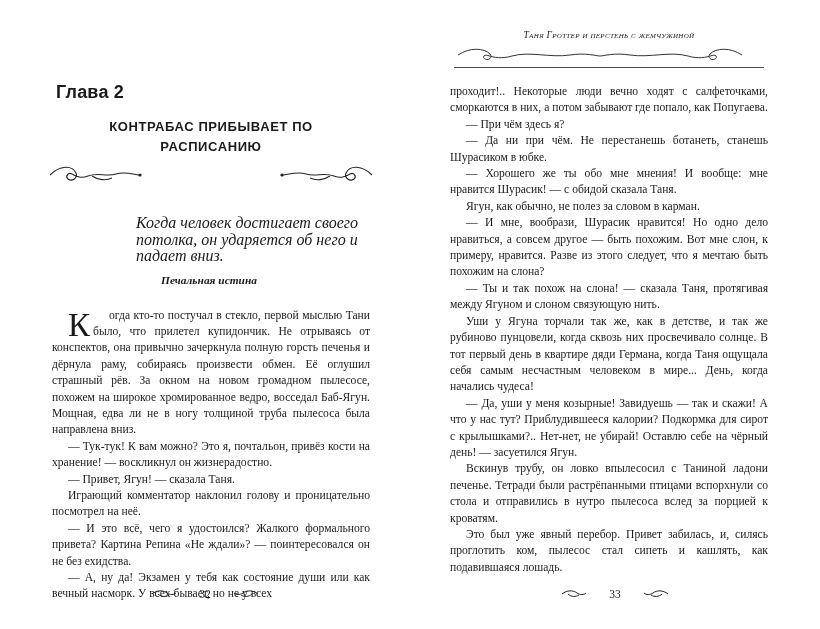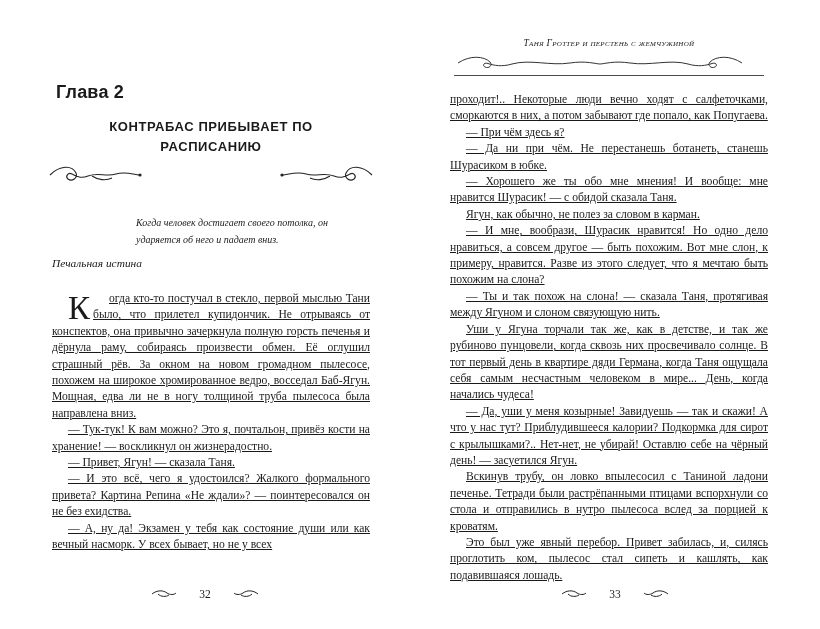--- a/index.html
+++ b/index.html
@@ -23,21 +23,21 @@
   .page {
     position: relative;
     width: 410px;
     height: 629px;
     box-sizing: border-box;
   }
   .page-left {
     padding: 0 40px 0 52px;
   }
   .page-right {
-    padding: 12px 52px 0 40px;
+    padding: 4px 52px 0 40px;
   }
 
   
   .running-head {
     margin-top: 26px;
     text-align: center;
     font-size: 9.5px;
     font-variant: small-caps;
     letter-spacing: 0.3px;
     color: #1a1a1a;
@@ -84,41 +84,41 @@
   .orn-left, .orn-right {
     position: absolute;
     top: 0;
   }
   .orn-left { left: -6px; }
   .orn-right { right: -6px; }
 
   
   .epigraph {
     margin: 26px 4px 0 84px;
-    font-size: 10px;
+    font-size: 16px;
     line-height: 16.5px;
     font-style: italic;
     text-align: left;
   }
   .epigraph-attr {
     margin-top: 9px;
-    text-align: left;
+    text-align: center;
     font-style: italic;
     font-size: 11.4px;
     padding-right: 4px;
+    font-weight: bold;
   }
 
   
   .body-text {
     margin-top: 22px;
     font-size: 11.6px;
     line-height: 16.4px;
     text-align: justify;
     hyphens: auto;
-    text-decoration: underline;
   }
   .page-right .body-text {
     margin-top: 16px;
   }
   .body-text p {
     margin: 0;
     text-indent: 16px;
   }
   .body-text p.noindent {
     text-indent: 0;
@@ -193,20 +193,21 @@
 
     <div class="epigraph">Когда человек достигает своего потолка, он ударяется об него и падает вниз.</div>
     <div class="epigraph-attr">Печальная истина</div>
 
     <div class="body-text">
       <p class="dropcap-para">
         <span class="dropcap">К</span><span>огда кто-то постучал в стекло, первой мыслью Тани было, что прилетел купидончик. Не отрываясь от конспектов, она привычно зачеркнула полную горсть печенья и дёрнула раму, собираясь произвести обмен. Её оглушил страшный рёв. За окном на новом громадном пылесосе, похожем на широкое хромированное ведро, восседал Баб-Ягун. Мощная, едва ли не в ногу толщиной труба пылесоса была направлена вниз.</span>
       </p>
       <p>— Тук-тук! К вам можно? Это я, почтальон, привёз кости на хранение! — воскликнул он жизнерадостно.</p>
       <p>— Привет, Ягун! — сказала Таня.</p>
+      <p>Играющий комментатор наклонил голову и проницательно посмотрел на неё.</p>
       <p>— И это всё, чего я удостоился? Жалкого формального привета? Картина Репина «Не ждали»? — поинтересовался он не без ехидства.</p>
       <p>— А, ну да! Экзамен у тебя как состояние души или как вечный насморк. У всех бывает, но не у всех</p>
     </div>
 
     <div class="folio">
       <span class="folio-inner">
         <span>
           <svg width="26" height="10" viewBox="0 0 26 10">
             <g fill="none" stroke="#222" stroke-width="1">
               <path d="M1 5 C 6 1, 12 1, 16 4 C 19 6, 23 6, 25 4"></path>

